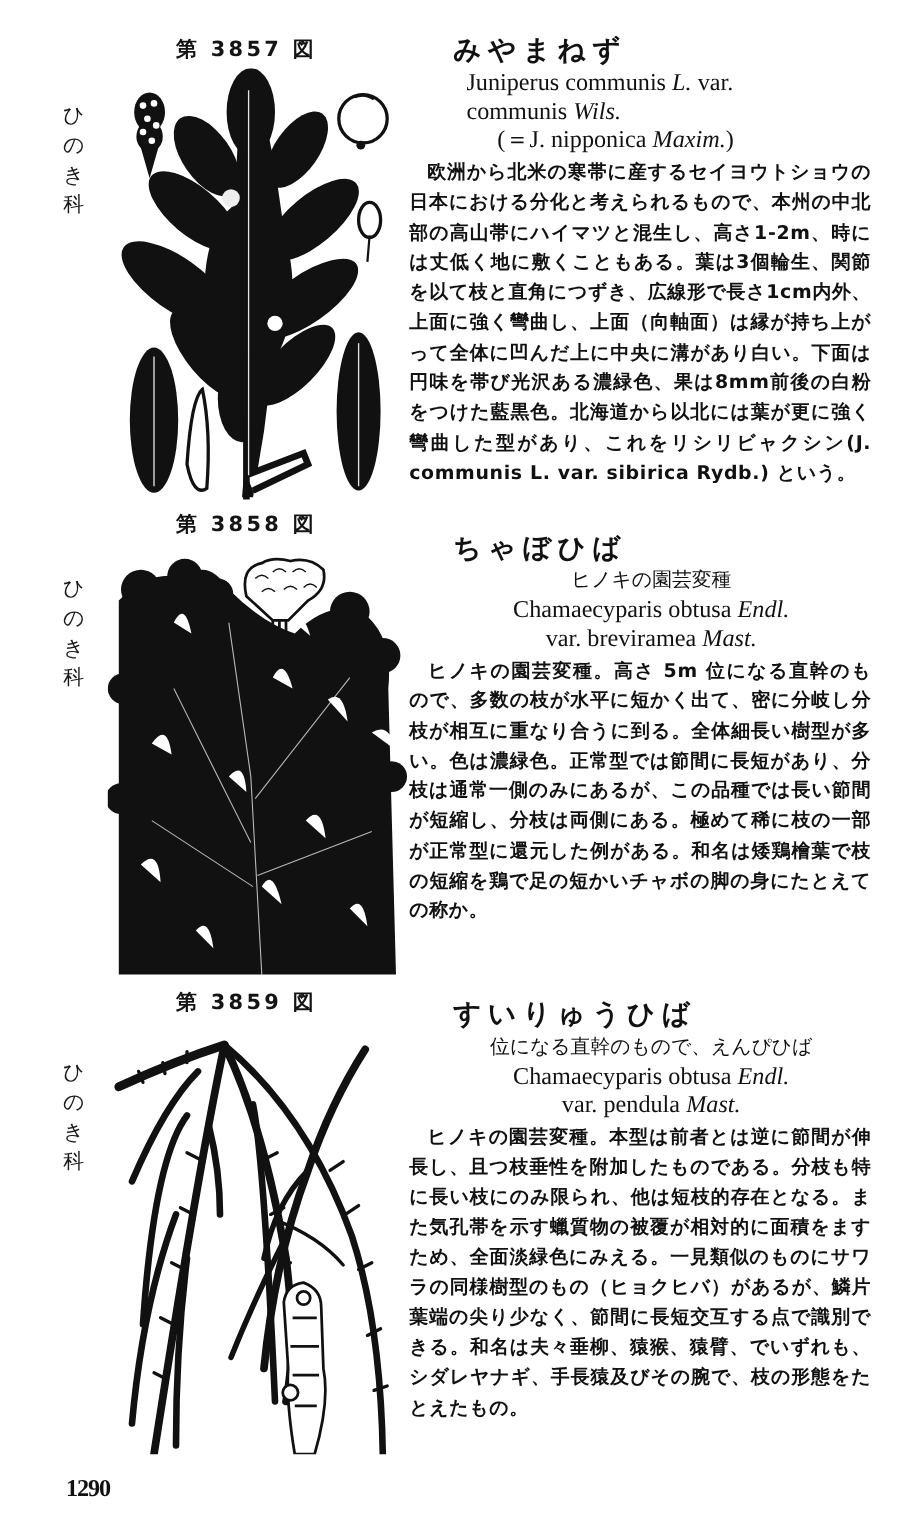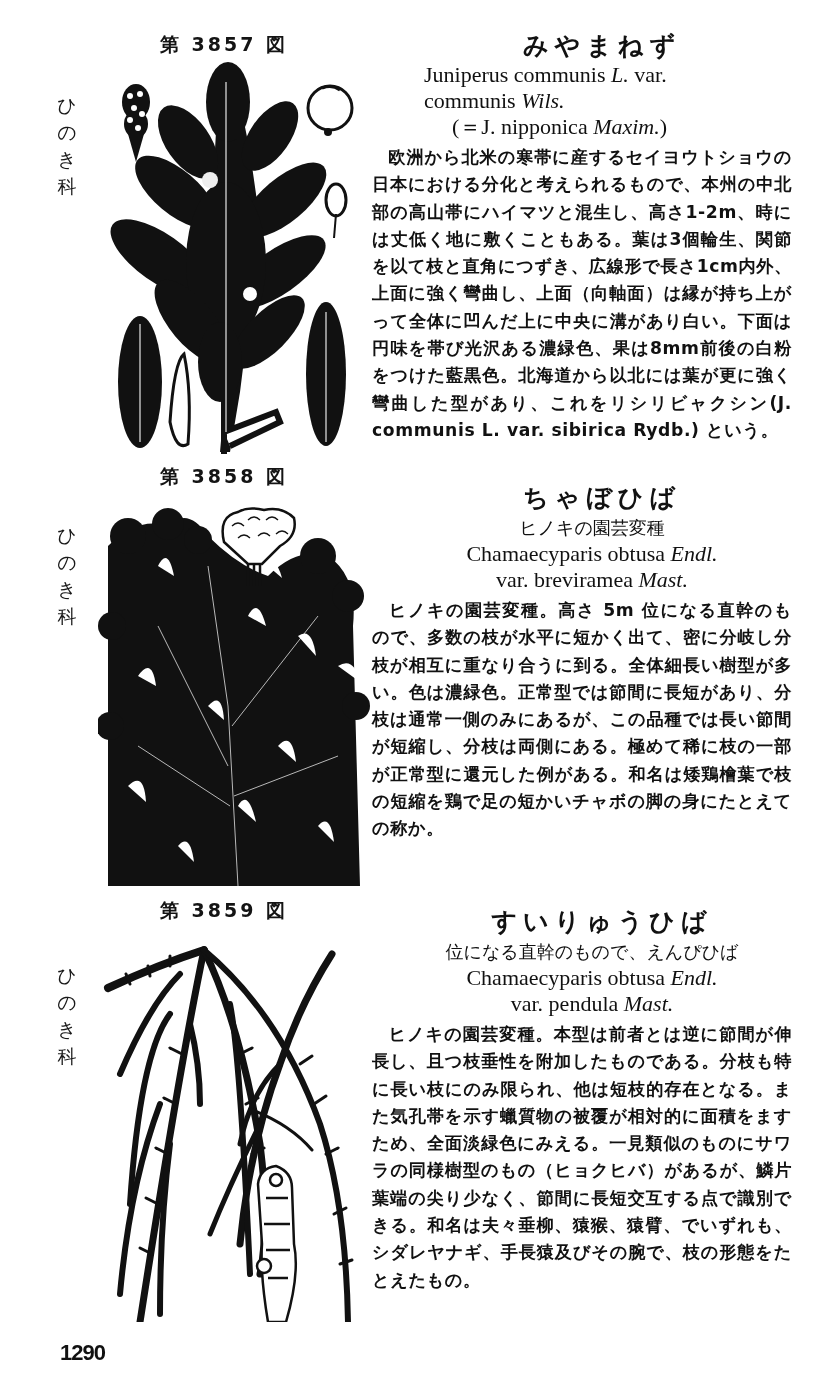--- a/index.html
+++ b/index.html
@@ -11,31 +11,31 @@
                font-weight: bold; letter-spacing: 3px; color: #141414; }
   .family { position: absolute; width: 22px; font-family: "DejaVu Sans", sans-serif;
             font-size: 19px; line-height: 27px; text-align: center; color: #181818; }
   .family span { display: block; }
 
   .illus { position: absolute; }
   .illus svg { width: 100%; height: 100%; display: block; }
 
   .entry { position: absolute; left: 372px; width: 420px; }
   .jp-title { font-family: "DejaVu Sans", sans-serif; font-weight: bold; font-size: 25px;
-              text-align: center; letter-spacing: 6px; line-height: 32px; margin-left: 40px; }
+              text-align: left; letter-spacing: 6px; line-height: 32px; margin-left: 40px; }
   .alias { font-family: "DejaVu Sans", sans-serif; font-size: 18px; text-align: center;
            line-height: 27px; margin-left: 20px; }
   .sci { font-family: "Liberation Serif", serif; font-size: 22px; line-height: 26px; }
   .sci i { font-style: italic; }
   .sci-line { display: block; }
   .desc { font-family: "DejaVu Sans", sans-serif; font-size: 17.2px; line-height: 27.3px;
           text-align: justify; margin-top: 4px; letter-spacing: 0.6px; font-weight: bold; }
   .desc .indent { display: inline-block; width: 16px; }
 
-  .page-number { position: absolute; left: 60px; top: 1340px; font-family: Liberation Sans, sans-serif;
+  .page-number { position: absolute; left: 60px; top: 1340px; font-family: Liberation Serif, serif;
                  font-weight: bold; font-size: 22px; letter-spacing: -1px; }
 </style>
 </head>
 <body>
 
 <div class="page">
 
   <div class="fig-label" style="left:160px; top:32px;">第 3857 図</div>
   <div class="family" style="left:56px; top:92px;">
     <span>ひ</span>

